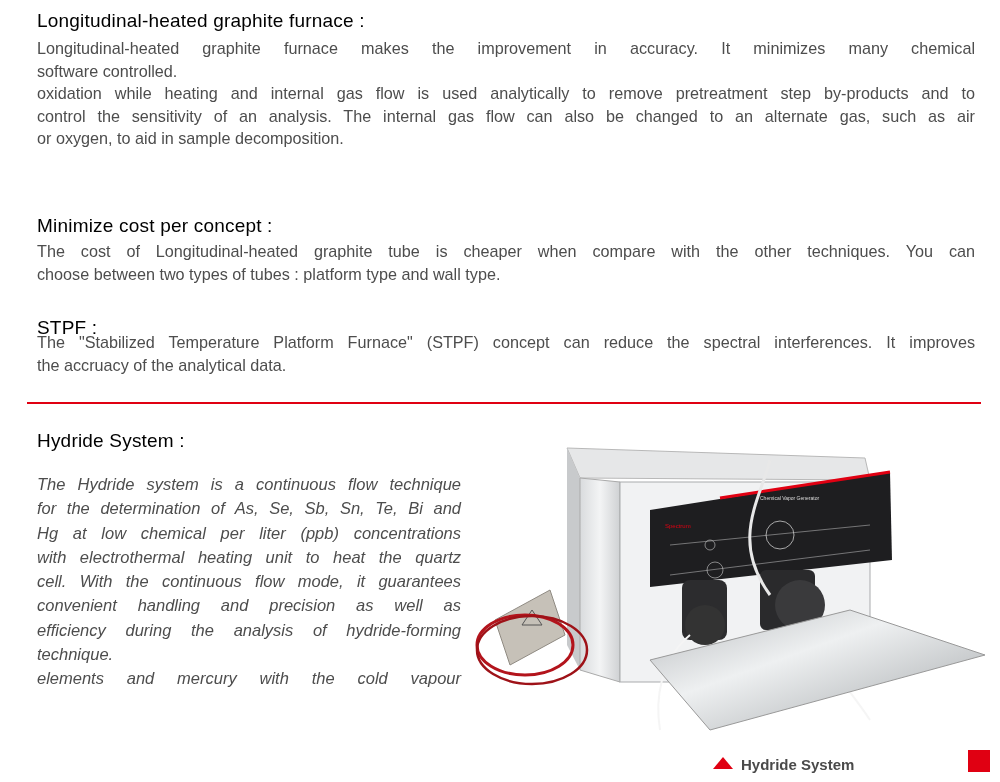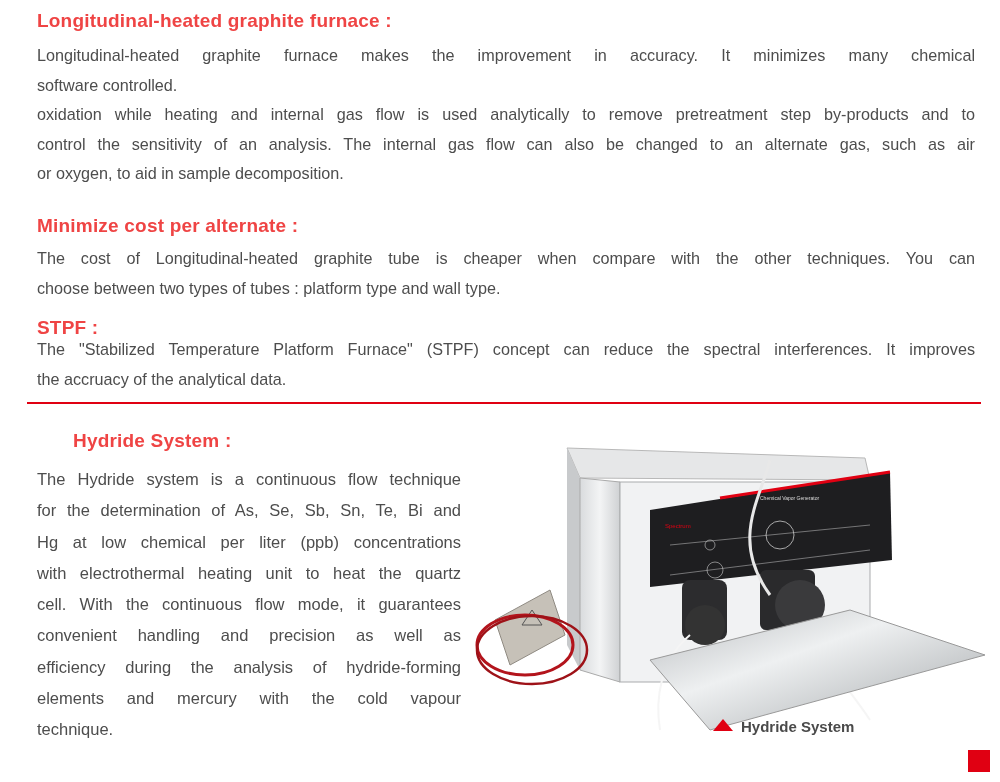--- a/index.html
+++ b/index.html
@@ -1,67 +1,67 @@
 <!DOCTYPE html>
 <html><head>
   <meta charset="utf-8">
   <style>
     html, body { margin:0; padding:0; background:#ffffff; }
     body { width:1000px; height:782px; position:relative; overflow:hidden;
            font-family:"Liberation Sans", sans-serif; color:#4a4a4a; }
-    .h { position:absolute; left:37px; color:#ef4444; font-weight:bold; font-size:19px;
+    .h { position:absolute; left:37px; color:#000000; font-weight:normal; font-size:19px;
          font-family:"Liberation Sans", sans-serif; letter-spacing:0.2px;text-align:center; }
     .p { position:absolute; left:37px; font-size:16.2px; line-height:22.5px; color:#4d4d4d; text-align:justify; }
-    .p .l { display:block; white-space:nowrap;margin-top:7px; }
+    .p .l { display:block; white-space:nowrap; }
     .j { text-align:justify; text-align-last:justify; white-space:normal !important; }
     sup { font-size:10px; vertical-align:6px; }
     .divider { position:absolute; left:27px; top:402px; width:954px; height:2px; background:#e00012; }
     .img { position:absolute; left:470px; top:420px; width:520px; height:330px; }
-    .caption { position:absolute; left:713px; top:718px; font-size:15px; font-weight:bold; color:#4a4a4a; }
+    .caption { position:absolute; left:713px; top:756px; font-size:15px; font-weight:bold; color:#4a4a4a; }
     .tri { display:inline-block; width:0; height:0; border-left:10px solid transparent; border-right:10px solid transparent;
            border-bottom:12px solid #e00012; vertical-align:1px; margin-right:8px; }
     .redsq { position:absolute; left:968px; top:750px; width:22px; height:22px; background:#e00012; }
   </style>
 </head>
 <body>
 
 <div class="h" style="top:10px;">Longitudinal-heated graphite furnace :</div>
 <div class="p" style="top:37px; width:938px;">
   <span class="l j">Longitudinal-heated graphite furnace makes the improvement in accuracy. It minimizes many chemical</span>
   <span class="l">software controlled.</span>
   <span class="l j">oxidation while heating and internal gas flow is used analytically to remove pretreatment step by-products and to</span>
   <span class="l j">control the sensitivity of an analysis. The internal gas flow can also be changed to an alternate gas,  such as air</span>
   <span class="l">or oxygen,  to aid in sample decomposition.</span>
 </div>
 
-<div class="h" style="top:215px;">Minimize cost per alternate :</div>
+<div class="h" style="top:215px;">Minimize cost per concept :</div>
 <div class="p" style="top:240px; width:938px;">
   <span class="l j">The cost of Longitudinal-heated graphite tube is cheaper when compare with the other techniques. You can</span>
   <span class="l">choose between two types of tubes : platform type and wall type.</span>
 </div>
 
 <div class="h" style="top:317px;">STPF :</div>
 <div class="p" style="top:331px; width:938px;">
   <span class="l j">The "Stabilized Temperature Platform Furnace" (STPF) concept can reduce the spectral interferences. It improves</span>
   <span class="l">the accruacy of the analytical data.</span>
 </div>
 
 <div class="divider"></div>
 
-<div class="h" style="top:430px;margin-left:36px;">Hydride System :</div>
-<div class="p" style="top:460px; width:424px; font-size:16.5px; line-height:24.3px;">
+<div class="h" style="top:430px;">Hydride System :</div>
+<div class="p" style="top:472px; width:424px; font-size:16.5px; line-height:24.3px;font-style:italic;">
   <span class="l j">The Hydride system is a continuous flow technique</span>
   <span class="l j">for the determination of  As, Se, Sb, Sn, Te, Bi and</span>
   <span class="l j">Hg at low chemical per liter (ppb) concentrations</span>
   <span class="l j">with electrothermal heating unit to heat the quartz</span>
   <span class="l j">cell. With the continuous flow mode,  it guarantees</span>
   <span class="l j">convenient handling and precision as well as</span>
   <span class="l j">efficiency during the analysis of hydride-forming</span>
+  <span class="l">technique.</span>
   <span class="l j">elements and mercury with the cold vapour</span>
-  <span class="l">technique.</span>
 </div>
 
 <div class="img">
   <svg width="520" height="330" viewBox="0 0 520 330">
     <defs>
       <linearGradient id="body" x1="0" x2="1" y1="0" y2="0">
         <stop offset="0" stop-color="#d9dbdd"></stop>
           <stop offset="0.5" stop-color="#f3f4f5"></stop>
           <stop offset="1" stop-color="#cfd1d3"></stop>
       </linearGradient>

